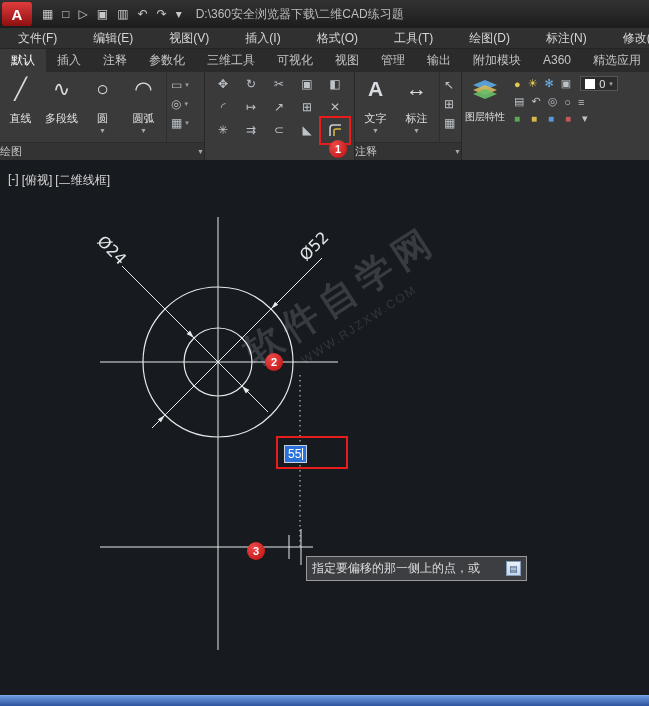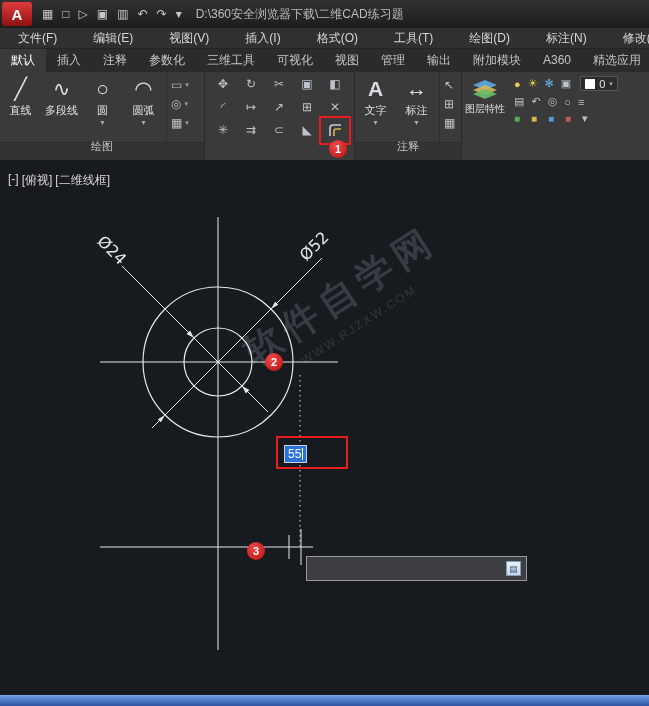--- a/index.html
+++ b/index.html
@@ -24,33 +24,33 @@
   
   .tabrow { height:23px; background:#2b2b2b; display:flex; align-items:stretch; }
   .tabrow span { color:#c3c3c3; font-size:12px; padding:0 11px; line-height:23px; white-space:nowrap; }
   .tabrow span.active { background:#3a3a3a; color:#ffffff; }
 
   
   .ribbon { height:88px; background:#3a3a3a; display:flex; }
   .panel { display:flex; flex-direction:column; border-right:1px solid #272727; }
   .panel-content { flex:1; display:flex; }
   .panel-footer { height:18px; background:#333333; border-top:1px solid #2c2c2c;
-                  display:flex; align-items:center; justify-content:center; gap:4px;
-                  color:#c9c9c9; font-size:11px;flex-direction:column; }
+                  display:flex; align-items:center; justify-content:space-between; gap:4px;
+                  color:#c9c9c9; font-size:11px; }
   .panel-footer .dd { font-size:7px; color:#a8a8a8; }
 
   .p-draw   { width:205px; }
   .p-modify { width:150px; }
   .p-annot  { width:107px; }
   .p-layer  { width:186px; border-right:none; }
 
   .bigbtn { width:41px; display:flex; flex-direction:column; align-items:center; padding-top:3px; }
   .bigbtn .bicon { height:28px; display:flex; align-items:center; justify-content:center;
                    font-size:21px; color:#d8dce0; }
-  .bigbtn .blabel { font-size:11px; color:#e0e0e0; margin-top:0; white-space:nowrap; }
+  .bigbtn .blabel { font-size:11px; color:#e0e0e0; margin-top:8px; white-space:nowrap; }
   .bigbtn .dd { font-size:7px; color:#a8a8a8; margin-top:1px; }
 
   .smallcol { display:flex; flex-direction:column; justify-content:flex-start; gap:5px; padding:6px 2px 0 4px;
               border-left:1px solid #2e2e2e; margin-left:2px; }
   .smallcol .srow { display:flex; align-items:center; gap:3px; }
   .smallcol .sic { font-size:12px; color:#bcc2c8; }
   .smallcol .dd { font-size:7px; color:#a0a0a0; }
 
   .mod-grid { display:grid; grid-template-columns:repeat(5,24px); grid-auto-rows:20px;
               gap:3px 4px; padding:2px 0 0 6px; }
@@ -352,18 +352,19 @@
     <div class="rb-55">
       <div class="dyn-input">
         <span class="txt">55</span>
         <span class="caret"></span>
       </div>
     </div>
 
     <div class="badge badge3">3</div>
 
     <div class="hint">
+      <span class="htxt">指定要偏移的那一侧上的点，或</span>
       <span class="hic">▤</span>
     </div>
   </div>
 
   <div class="cmdbar"></div>
 </div>
 
 </body></html>

